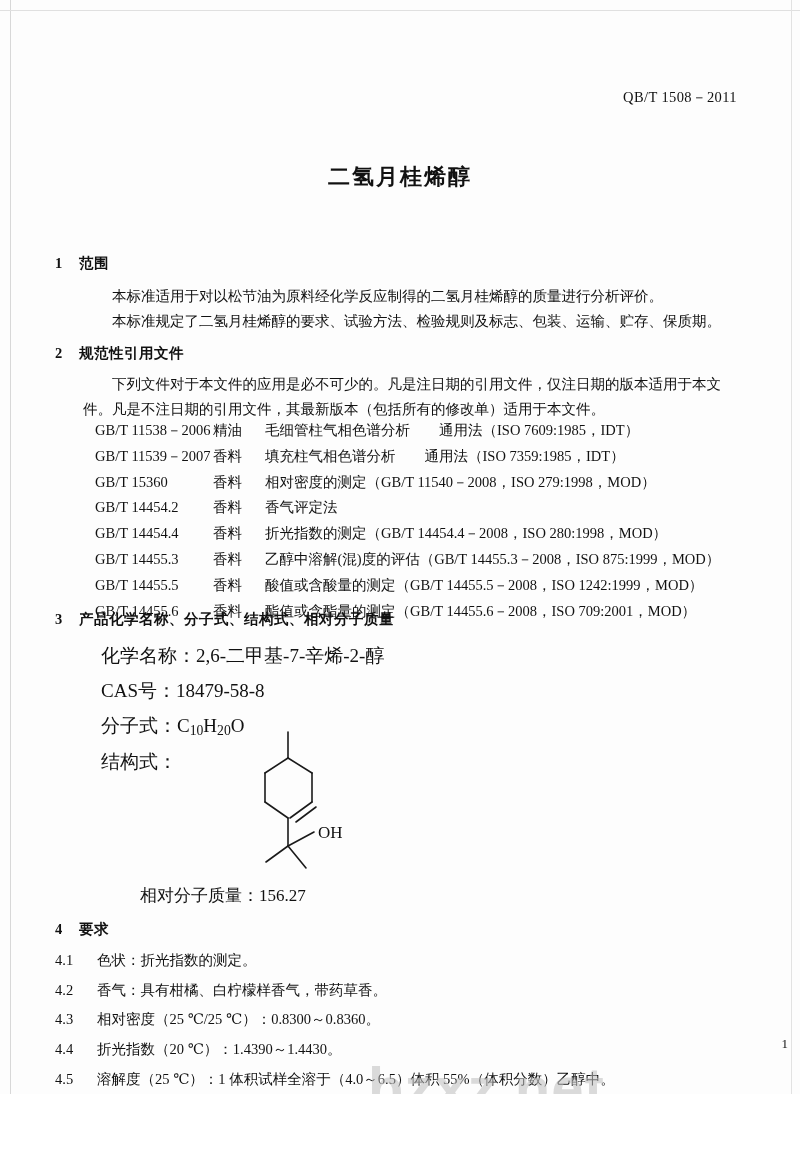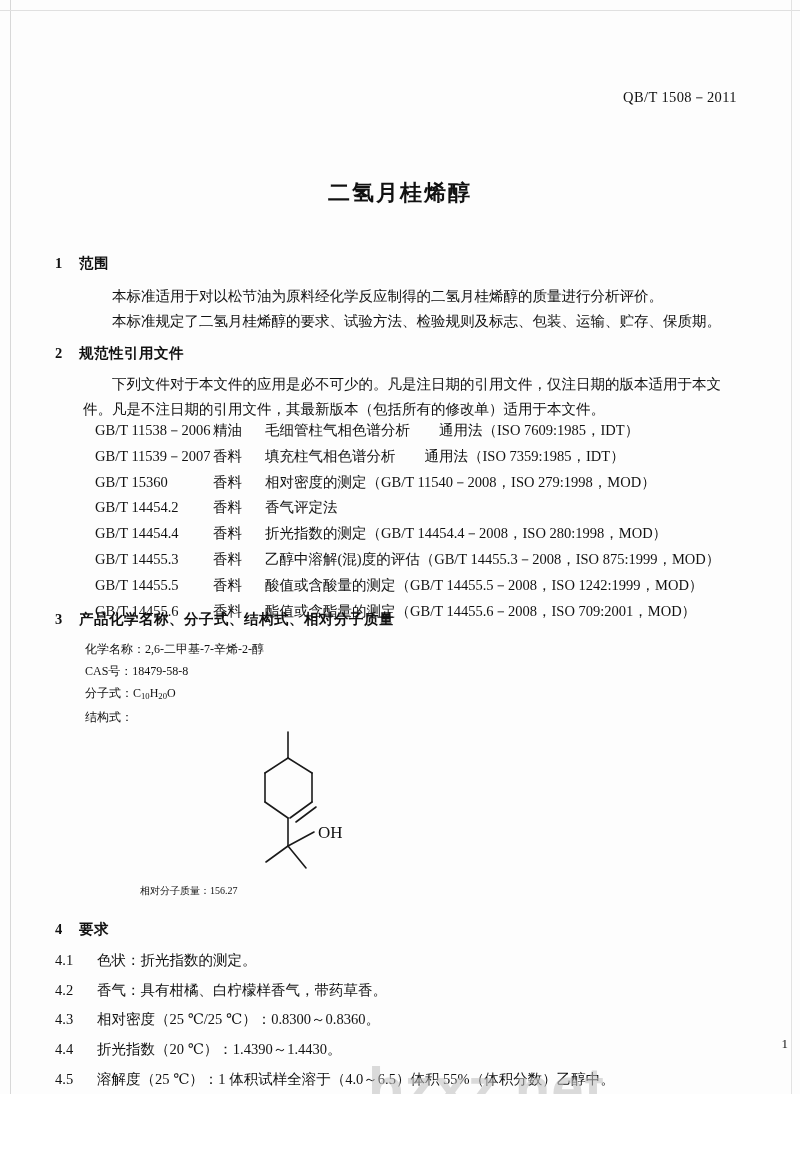--- a/index.html
+++ b/index.html
@@ -54,21 +54,20 @@
   }
   .doc-title {
     position: absolute;
     top: 162px;
     left: 0;
     width: 690px;
     text-align: center;
     font-size: 22px;
     font-weight: bold;
     letter-spacing: 2px;
-    margin-top: 16px;
   }
   .sec {
     position: absolute;
     font-size: 14.5px;
     line-height: 1.55;
   }
   .sec-head {
     font-weight: bold;
     letter-spacing: 0.5px;
   }
@@ -88,22 +87,22 @@
   }
   .ref-line .code {
     display: inline-block;
     min-width: 118px;
   }
   .ref-line .kind {
     display: inline-block;
     min-width: 52px;
   }
   .chem-list {
-    margin-left: 30px;
-    font-size: 12px;
+    margin-left: 46px;
+    font-size: 19px;
     line-height: 1.85;
   }
   .req-list {
     font-size: 14.5px;
     line-height: 2.05;
   }
   .req-line .rnum {
     display: inline-block;
     width: 42px;
   }
@@ -111,21 +110,21 @@
     position: absolute;
     left: 175px;
     top: 728px;
     width: 210px;
     height: 160px;
   }
   .mass-line {
     position: absolute;
     left: 85px;
     top: 884px;
-    font-size: 10px;
+    font-size: 17px;
   }
   .page-num {
     position: absolute;
     right: 12px;
     bottom: 42px;
     font-size: 13px;
   }
   .watermark {
     position: absolute;
     left: 368px;

